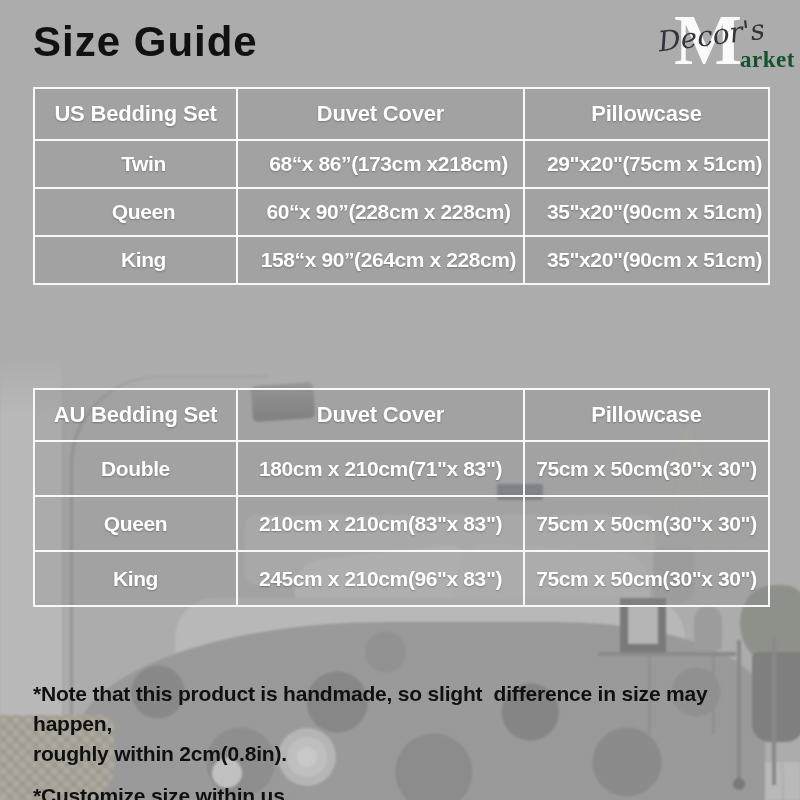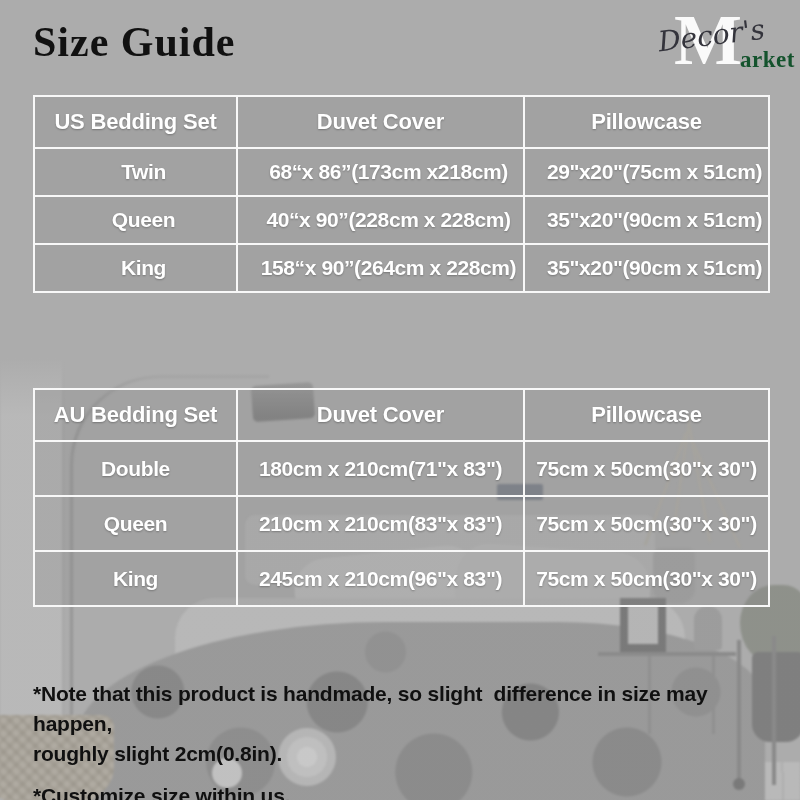--- a/index.html
+++ b/index.html
@@ -59,34 +59,34 @@
 
   
   .overlay{position:absolute;inset:0;z-index:1;
     background:linear-gradient(180deg,
       rgba(172,172,172,1) 0%, rgba(172,172,172,0.97) 45%,
       rgba(172,172,172,0.46) 52%, rgba(172,172,172,0.46) 100%);}
 
   
   .content{position:absolute;inset:0;z-index:2;}
   .page-title{position:absolute;left:33px;top:18px;margin:0;
-    font-family:Liberation Serif, serif;font-weight:700;font-size:42px;
+    font-family:Liberation Sans, sans-serif;font-weight:700;font-size:42px;
     letter-spacing:1px;color:#111;}
 
   .logo{position:absolute;left:648px;top:4px;width:152px;height:95px;}
   .logo span{position:absolute;line-height:1;}
   .logo-m{left:26px;top:0px;font-family:"Liberation Serif", serif;font-weight:700;
           font-size:72px;color:#fafafa;}
   .logo-rest{left:92px;top:44px;font-family:"Liberation Serif", serif;font-weight:700;
              font-size:23px;letter-spacing:0.5px;color:#14532d;}
   .logo-script{left:10px;top:18px;font-family:"DejaVu Serif", serif;font-style:italic;
                font-size:28px;color:#34343c;transform:rotate(-7deg);}
 
   table.size-table{position:absolute;left:33px;width:735px;border-collapse:collapse;table-layout:fixed;}
-  .t1{top:95px;border-radius:31px;}
+  .t1{top:87px;border-radius:31px;}
   .t2{top:388px;}
   .size-table th,.size-table td{border:2px solid #f8f8f8;text-align:center;vertical-align:middle;
       color:#fff;text-shadow:0 1px 2px rgba(0,0,0,0.28);
       background:rgba(140,140,140,0.30);padding:0 2px;overflow:hidden;white-space:nowrap;}
   .size-table th{font-size:22px;font-weight:700;letter-spacing:-0.2px;height:50px;}
   .size-table td{font-size:21px;font-weight:700;letter-spacing:-0.4px;}
   .t1 td{height:46px;padding-left:18px;}
   .t2 td{height:53px;}
 
   .notes{position:absolute;left:33px;top:679px;width:748px;color:#101010;
@@ -159,21 +159,21 @@
         </tr>
       </thead>
       <tbody>
         <tr>
           <td>Twin</td>
           <td>68“x 86”(173cm x218cm)</td>
           <td>29"x20"(75cm x 51cm)</td>
         </tr>
         <tr>
           <td>Queen</td>
-          <td>40“x 90”(228cm x 228cm)</td>
+          <td>60“x 90”(228cm x 228cm)</td>
           <td>35"x20"(90cm x 51cm)</td>
         </tr>
         <tr>
           <td>King</td>
           <td>158“x 90”(264cm x 228cm)</td>
           <td>35"x20"(90cm x 51cm)</td>
         </tr>
       </tbody>
     </table>
 
@@ -205,19 +205,19 @@
           <td>King</td>
           <td>245cm x 210cm(96"x 83")</td>
           <td>75cm x 50cm(30"x 30")</td>
         </tr>
       </tbody>
     </table>
 
     <div class="notes">
       <p class="note-handmade">
         <span class="note-line">*Note that this product is handmade, so slight  difference in size may happen,</span>
-        <span class="note-line">roughly slight 2cm(0.8in).</span>
+        <span class="note-line">roughly within 2cm(0.8in).</span>
       </p>
       <p class="note-customize">*Customize size within us.</p>
     </div>
   </div>
 
 </div>
 
 </body></html>

